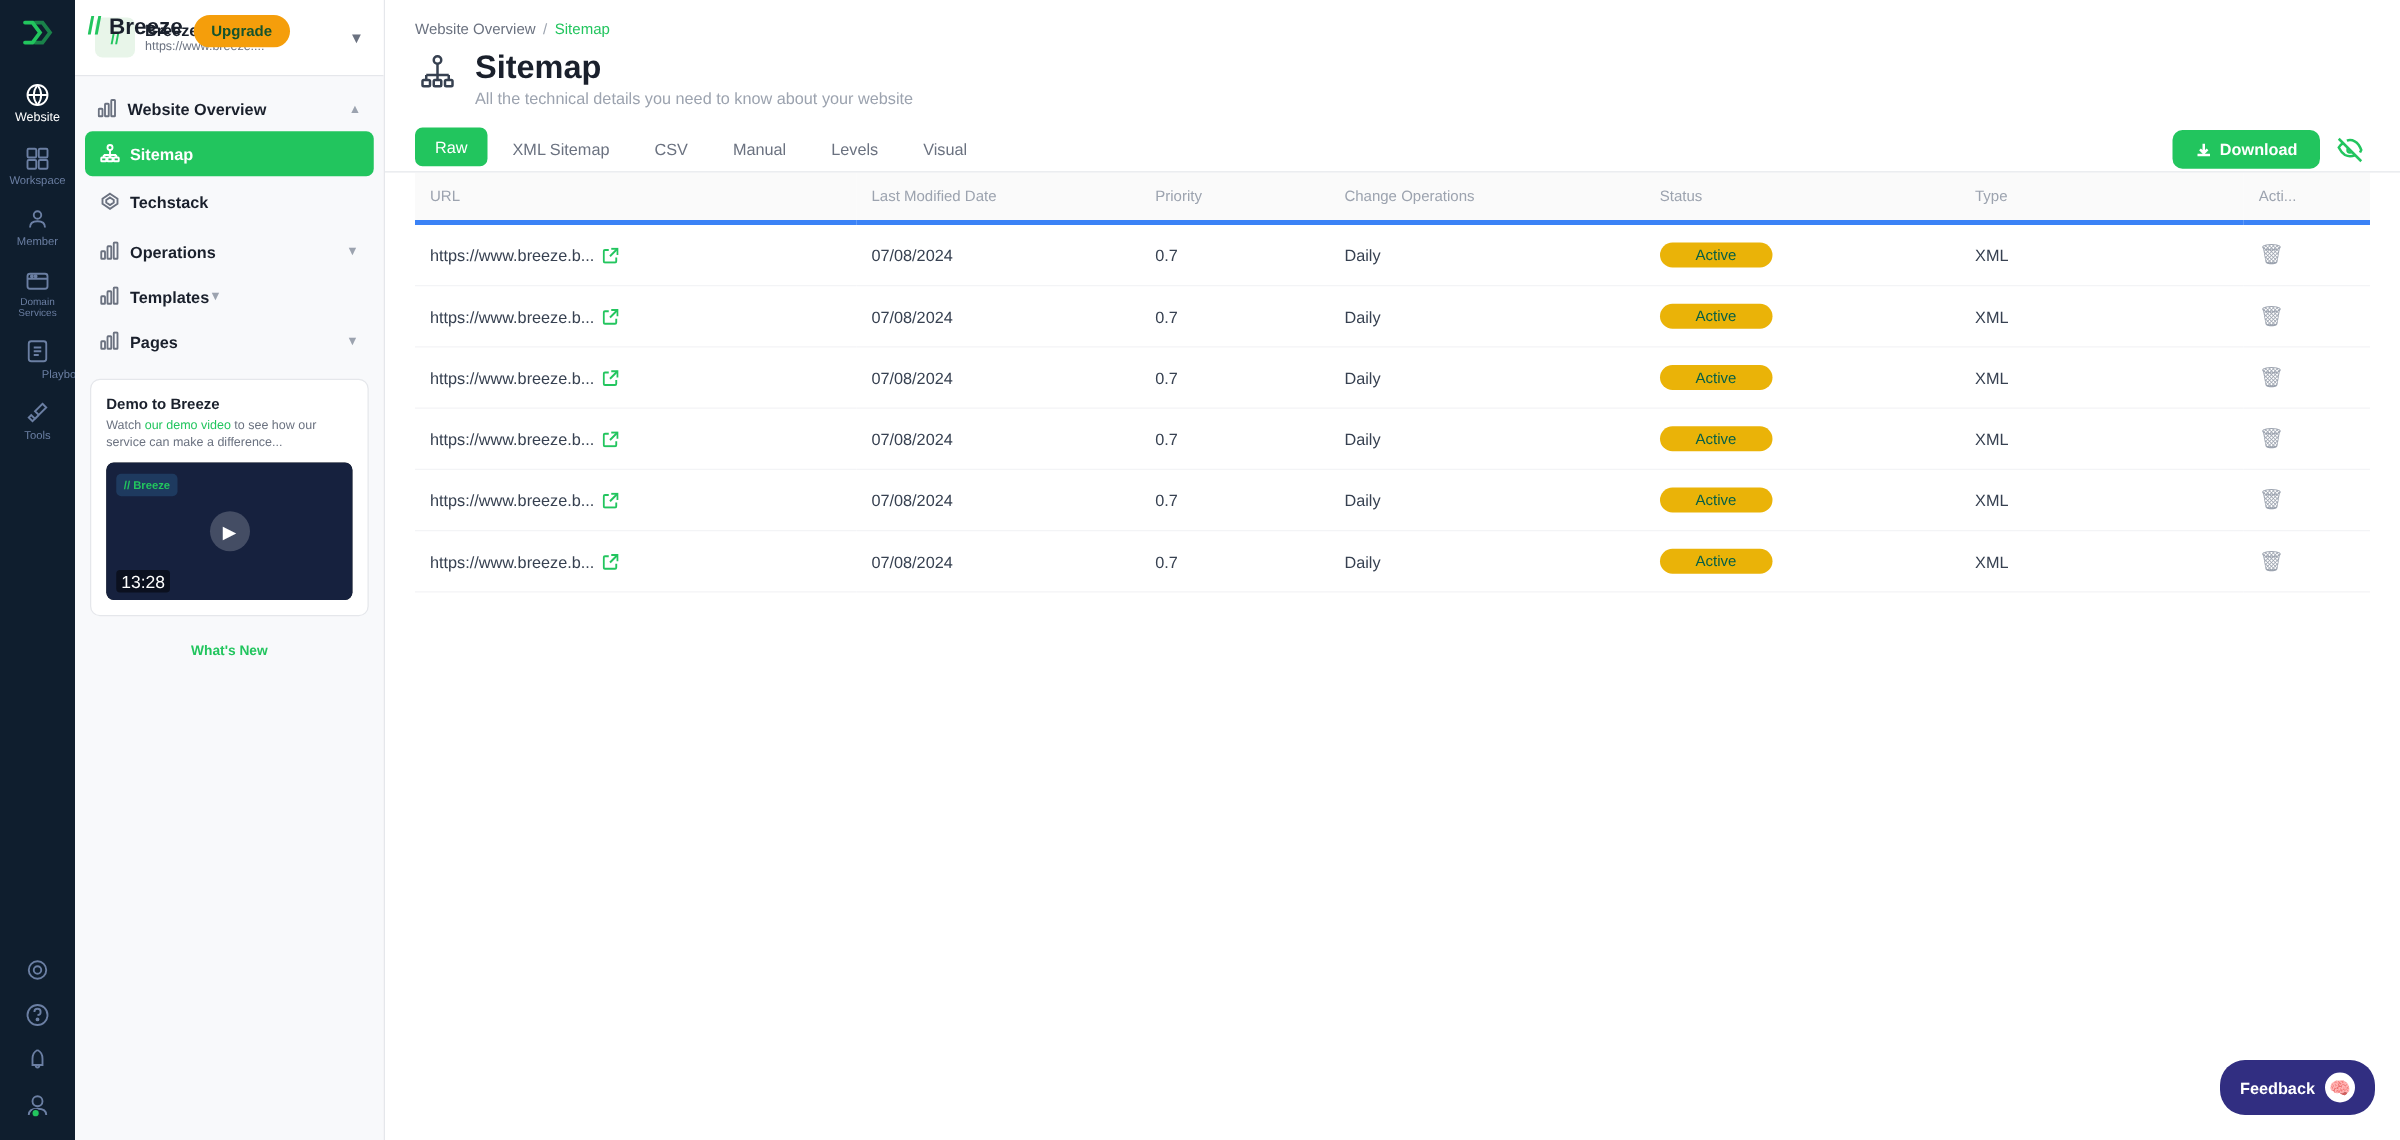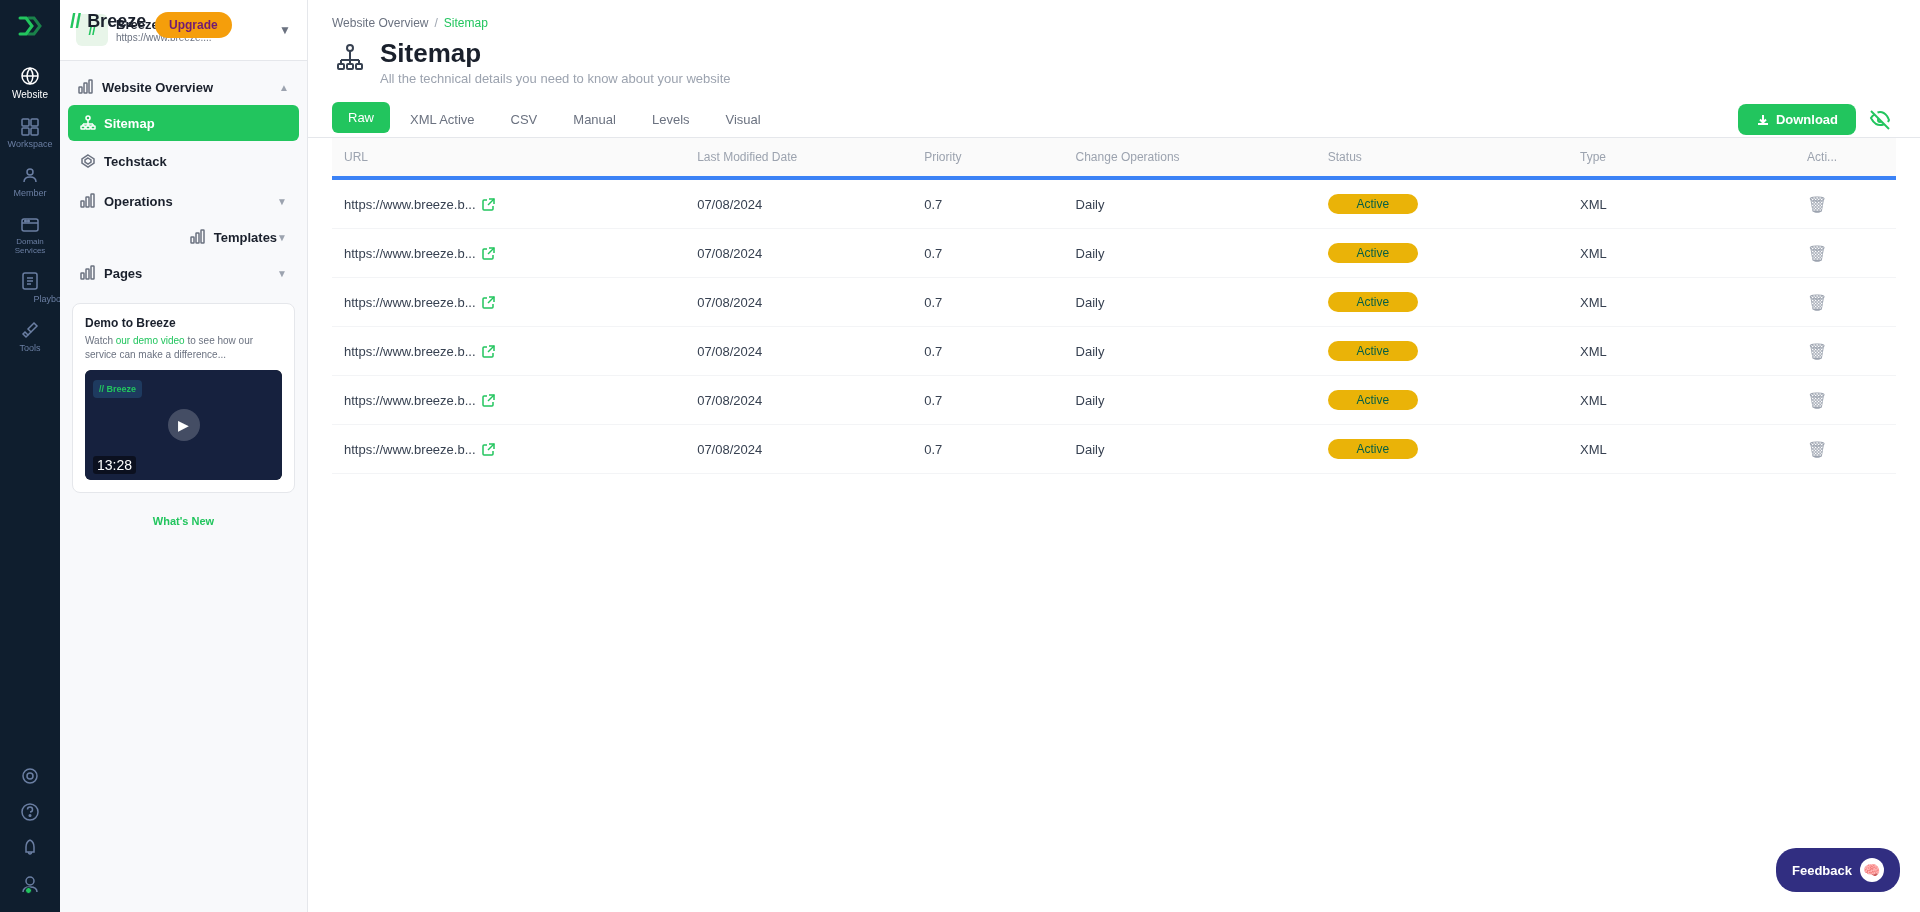--- a/index.html
+++ b/index.html
@@ -326,21 +326,21 @@
       border-radius: 50%;
       display: flex;
       align-items: center;
       justify-content: center;
       font-size: 14px;
     }
 
     
     .upgrade-btn {
       background: #f59e0b;
-      color: #701a75;
+      color: #14532d;
       border: none;
       padding: 6px 14px;
       border-radius: 20px;
       font-size: 12px;
       font-weight: 700;
       cursor: pointer;
     }
   </style>
 </head>
 <body>
@@ -496,21 +496,21 @@
           <rect x="6" y="4" width="3" height="10" rx="0.5"></rect>
           <rect x="11" y="1" width="3" height="13" rx="0.5"></rect>
         </svg>
         <span>Operations</span>
       </div>
       <span style="color:#9ca3af;font-size:10px;">▼</span>
     </div>
   </div>
 
   <div style="padding:0 8px;">
-    <div style="display:flex;align-items:center;justify-content:flex-end;padding:10px 12px;cursor:pointer;font-size:13px;font-weight:700;color:#1a202c;border-radius:6px;">
+    <div style="display:flex;align-items:center;justify-content:flex-start;padding:10px 12px;cursor:pointer;font-size:13px;font-weight:700;color:#1a202c;border-radius:6px;">
       <div style="display:flex;align-items:center;gap:8px;">
         <svg width="16" height="16" viewBox="0 0 16 16" fill="none" stroke="#6b7280" stroke-width="1.5">
           <rect x="1" y="8" width="3" height="6" rx="0.5"></rect>
           <rect x="6" y="4" width="3" height="10" rx="0.5"></rect>
           <rect x="11" y="1" width="3" height="13" rx="0.5"></rect>
         </svg>
         <span>Templates</span>
       </div>
       <span style="color:#9ca3af;font-size:10px;">▼</span>
     </div>
@@ -570,21 +570,21 @@
       </svg>
     </div>
     <div class="page-header-text">
       <h1>Sitemap</h1>
       <p>All the technical details you need to know about your website</p>
     </div>
   </div>
 
   <div class="tab-bar">
     <button class="tab active">Raw</button>
-    <button class="tab">XML Active</button>
+    <button class="tab">XML Sitemap</button>
     <button class="tab">CSV</button>
     <button class="tab">Manual</button>
     <button class="tab">Levels</button>
     <button class="tab">Visual</button>
 
     <div class="tab-actions">
       <button class="download-btn">
         <svg width="14" height="14" viewBox="0 0 14 14" fill="none" stroke="currentColor" stroke-width="2">
           <path d="M7 2 L7 9 M4 6.5 L7 9.5 L10 6.5"></path>
           <path d="M2 11 L12 11"></path>

